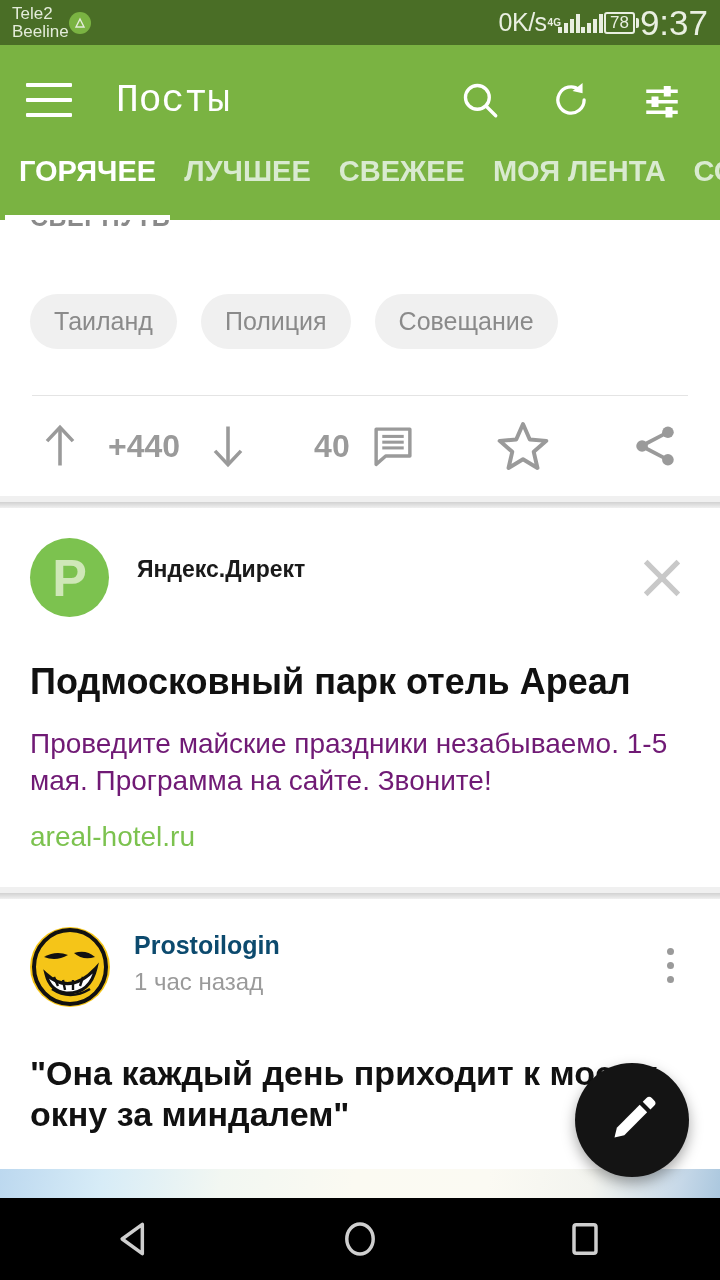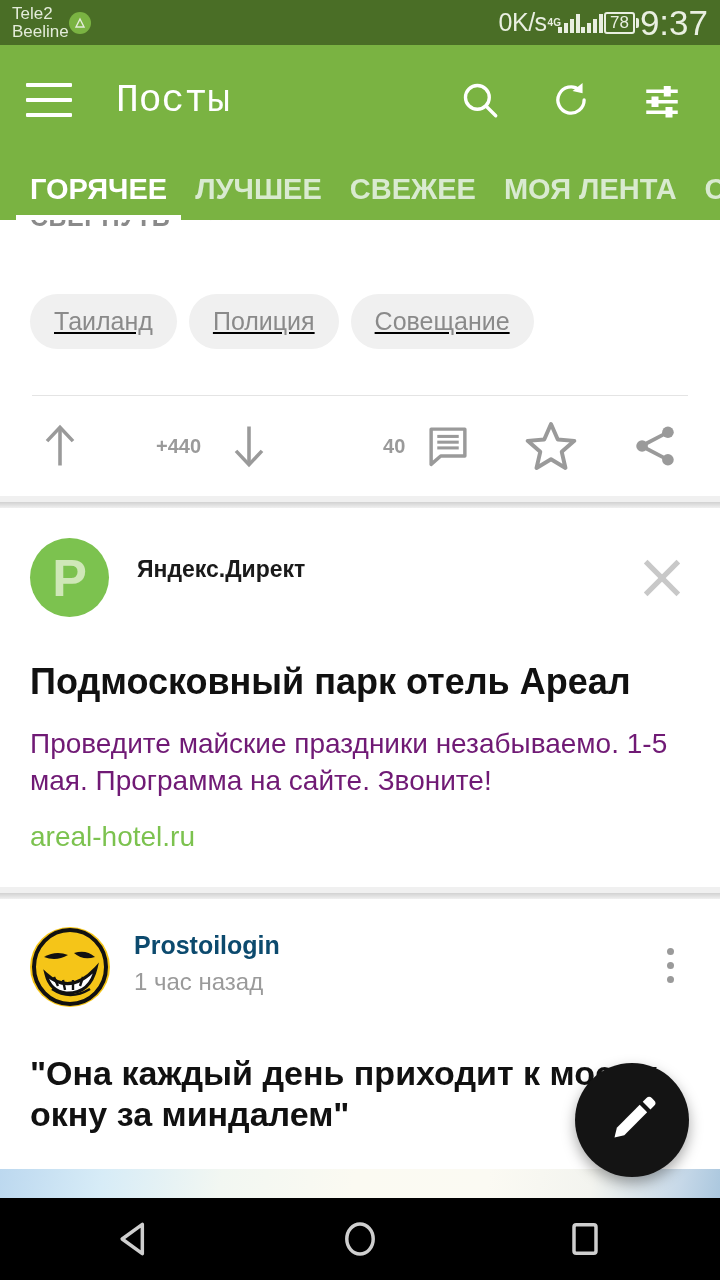--- a/index.html
+++ b/index.html
@@ -158,23 +158,22 @@
   }
   .icon-btn {
     width: 48px; height: 48px;
     display: flex;
     align-items: center;
     justify-content: center;
     cursor: pointer;
   }
   .tabs {
     display: flex;
-    align-items: flex-end;
     height: 65px;
-    padding-left: 16px;
+    padding-left: 5px;
     box-sizing: border-box;
     overflow: hidden;
   }
   .tab {
     color: #d9ead0;
     font-size: 29px;
     font-weight: bold;
     white-space: nowrap;
     padding: 0 14px 14px 14px;
     position: relative;
@@ -222,23 +221,22 @@
     position: relative;
     top: -14px;
   }
   .chevron-up {
     margin-left: 36px;
     position: relative;
     top: -14px;
   }
   .tags {
     display: flex;
-    gap: 12px;
+    gap: 24px;
     padding: 52px 30px 0 30px;
-    text-decoration: underline;
   }
   .tag {
     background: #f0f0f0;
     color: #8a8a8a;
     font-size: 25px;
     border-radius: 30px;
     padding: 13px 24px;
     cursor: pointer;
   }
   .divider {
@@ -249,23 +247,22 @@
   .actions {
     display: flex;
     align-items: center;
     height: 100px;
     padding: 0 40px;
     box-sizing: border-box;
   }
   .act { display: flex; align-items: center; cursor: pointer; }
   .act-count {
     color: #9a9a9a;
-    font-size: 20px;
-    font-weight: bold;
-    margin-left: 48px;
+    font-size: 32px;
+    font-weight: bold;
   }
   .sp-a { width: 28px; }
   .sp-b { width: 66px; }
   .sp-c { width: 20px; }
   .flex-1 { flex: 1; }
 
   
   .ad-head {
     display: flex;
     align-items: flex-start;

